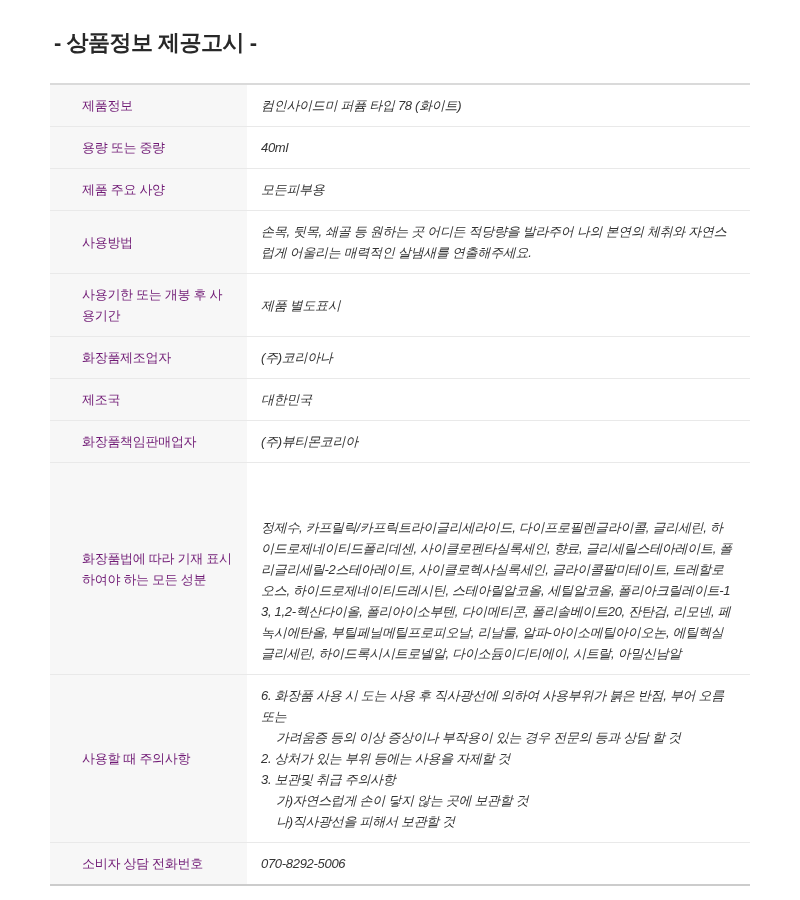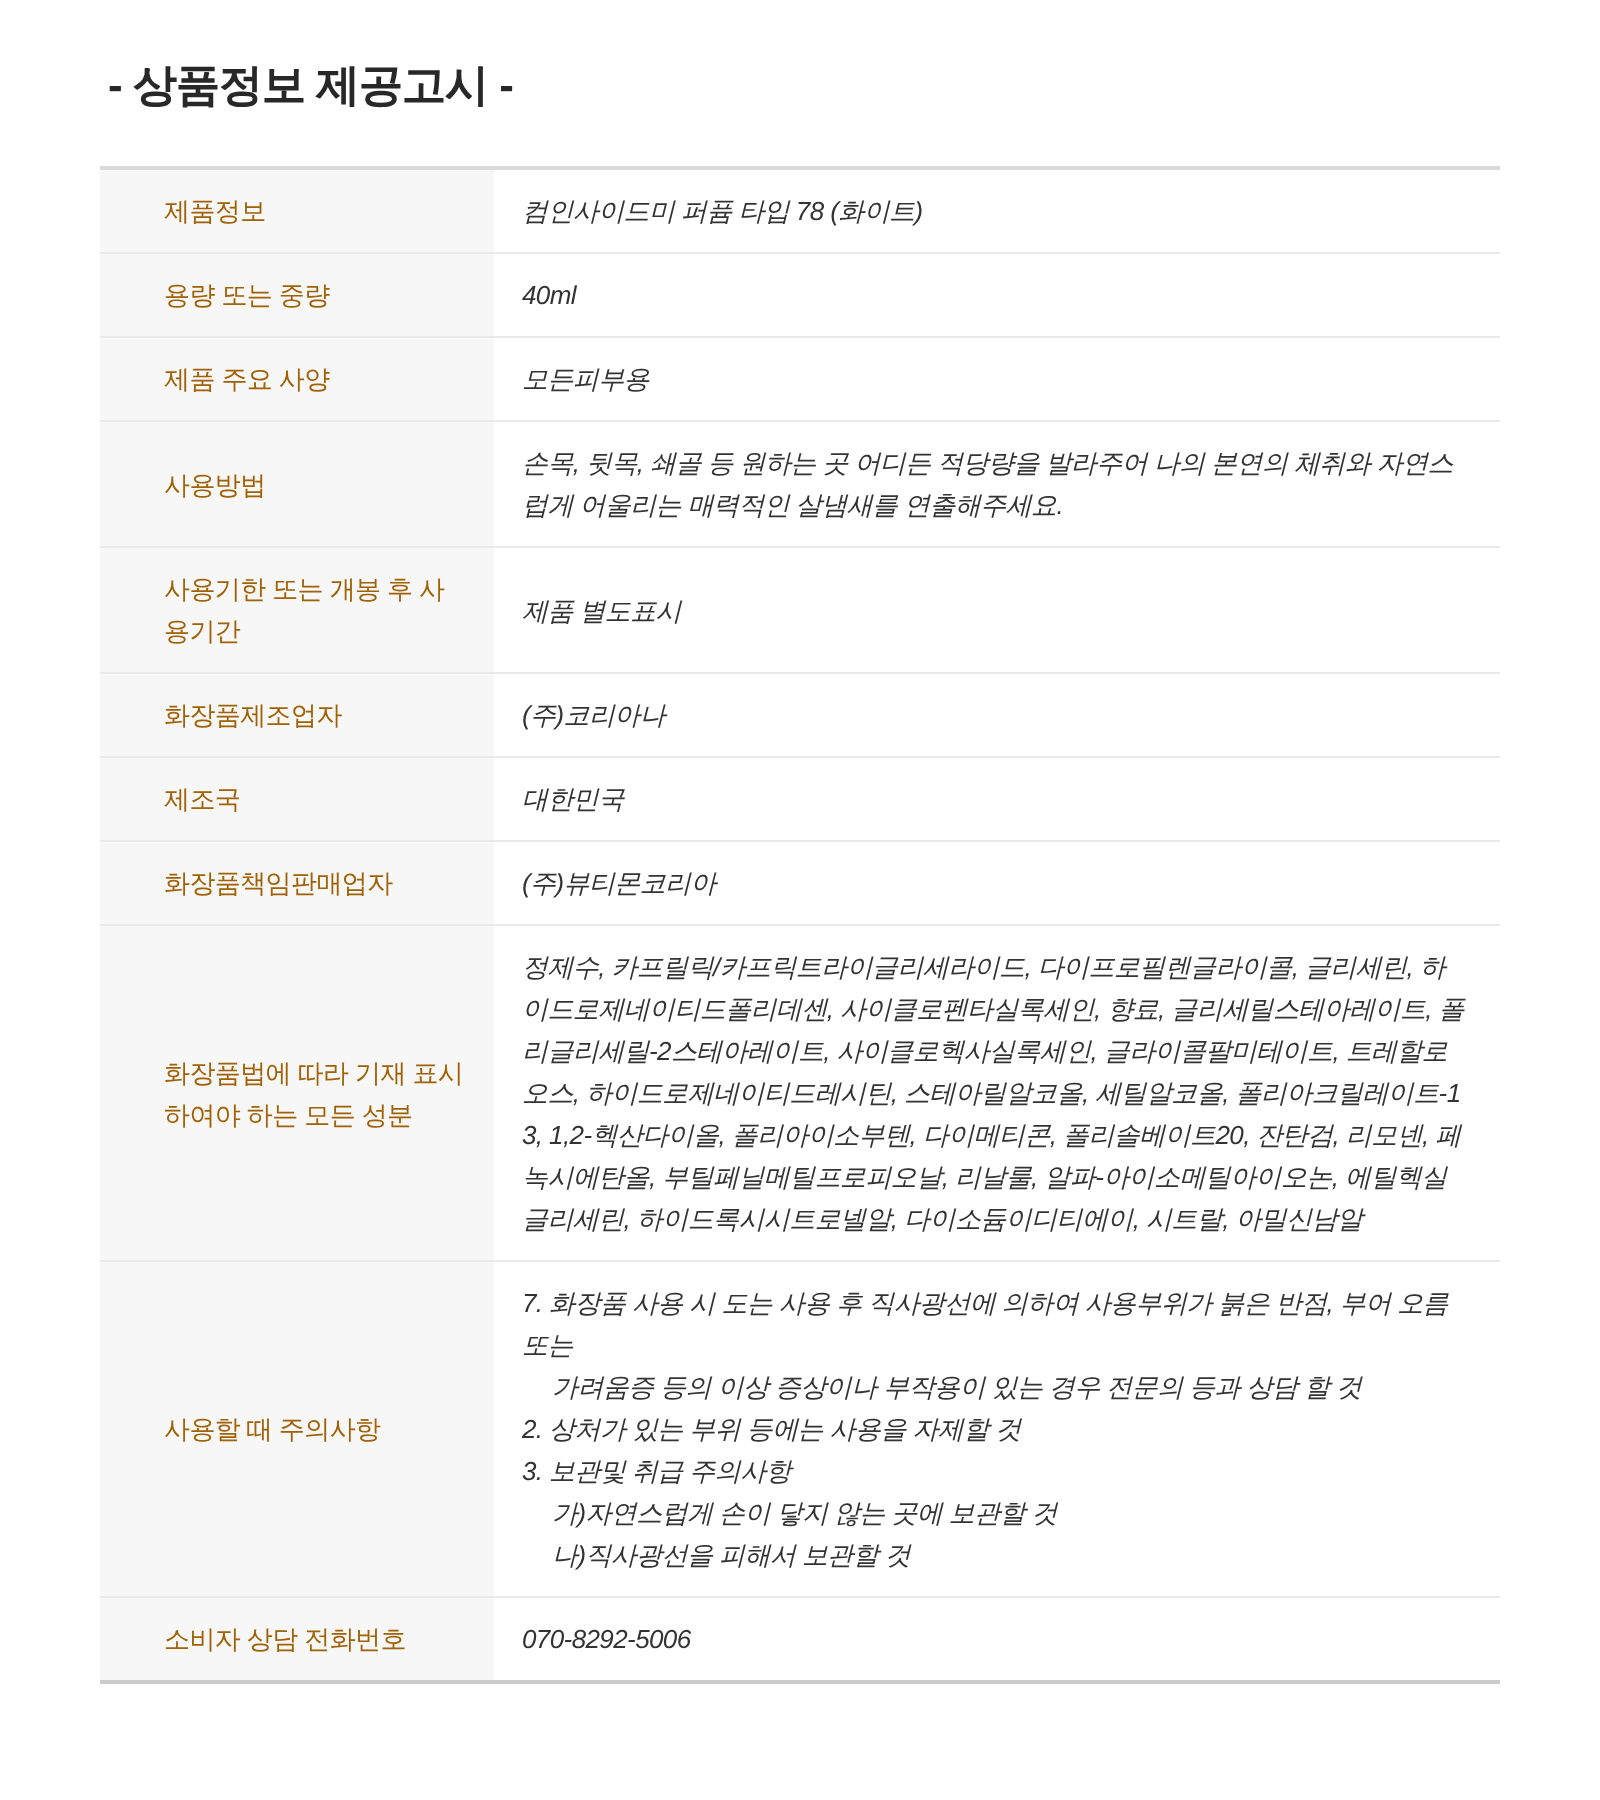--- a/index.html
+++ b/index.html
@@ -30,35 +30,35 @@
   .row:last-child { border-bottom: none; }
   .cell-label {
     width: 197px;
     flex: 0 0 197px;
     background: #f7f7f7;
     display: flex;
     align-items: center;
     padding: 10px 14px 10px 32px;
     font-size: 13px;
     line-height: 21px;
-    color: #a16207;
+    color: #701a75;
     letter-spacing: -0.3px;
   }
   .cell-value {
     flex: 1;
     display: flex;
     align-items: center;
     padding: 10px 16px 10px 14px;
     font-size: 13px;
     line-height: 21px;
     color: #333333;
     letter-spacing: -0.3px;
   }
   .cell-value .wrap { width: 100%; font-style: italic; }
-  .break-all { word-break: break-all; }
+  .break-all { word-break: break-all; margin-top: 44px; }
   .line { display: block; }
   .indent-1 { padding-left: 15px; }
 </style>
 </head>
 <body>
 
 <div class="page">
 
   <h2 class="page-title">- 상품정보 제공고시 -</h2>
 
@@ -124,21 +124,21 @@
       <div class="cell-label">화장품법에 따라 기재 표시하여야 하는 모든 성분</div>
       <div class="cell-value">
           <span class="wrap break-all">정제수, 카프릴릭/카프릭트라이글리세라이드, 다이프로필렌글라이콜, 글리세린, 하이드로제네이티드폴리데센, 사이클로펜타실록세인, 향료, 글리세릴스테아레이트, 폴리글리세릴-2스테아레이트, 사이클로헥사실록세인, 글라이콜팔미테이트, 트레할로오스, 하이드로제네이티드레시틴, 스테아릴알코올, 세틸알코올, 폴리아크릴레이트-13, 1,2-헥산다이올, 폴리아이소부텐, 다이메티콘, 폴리솔베이트20, 잔탄검, 리모넨, 페녹시에탄올, 부틸페닐메틸프로피오날, 리날룰, 알파-아이소메틸아이오논, 에틸헥실글리세린, 하이드록시시트로넬알, 다이소듐이디티에이, 시트랄, 아밀신남알</span>
         </div>
     </div>
 
     <div class="row">
       <div class="cell-label">사용할 때 주의사항</div>
       <div class="cell-value">
         <div class="wrap">
-          <span class="line">7. 화장품 사용 시 도는 사용 후 직사광선에 의하여 사용부위가 붉은 반점, 부어 오름 또는</span>
+          <span class="line">6. 화장품 사용 시 도는 사용 후 직사광선에 의하여 사용부위가 붉은 반점, 부어 오름 또는</span>
           <span class="line indent-1">가려움증 등의 이상 증상이나 부작용이 있는 경우 전문의 등과 상담 할 것</span>
           <span class="line">2. 상처가 있는 부위 등에는 사용을 자제할 것</span>
           <span class="line">3. 보관및 취급 주의사항</span>
           <span class="line indent-1">가)자연스럽게 손이 닿지 않는 곳에 보관할 것</span>
           <span class="line indent-1">나)직사광선을 피해서 보관할 것</span>
         </div>
       </div>
     </div>
 
 

